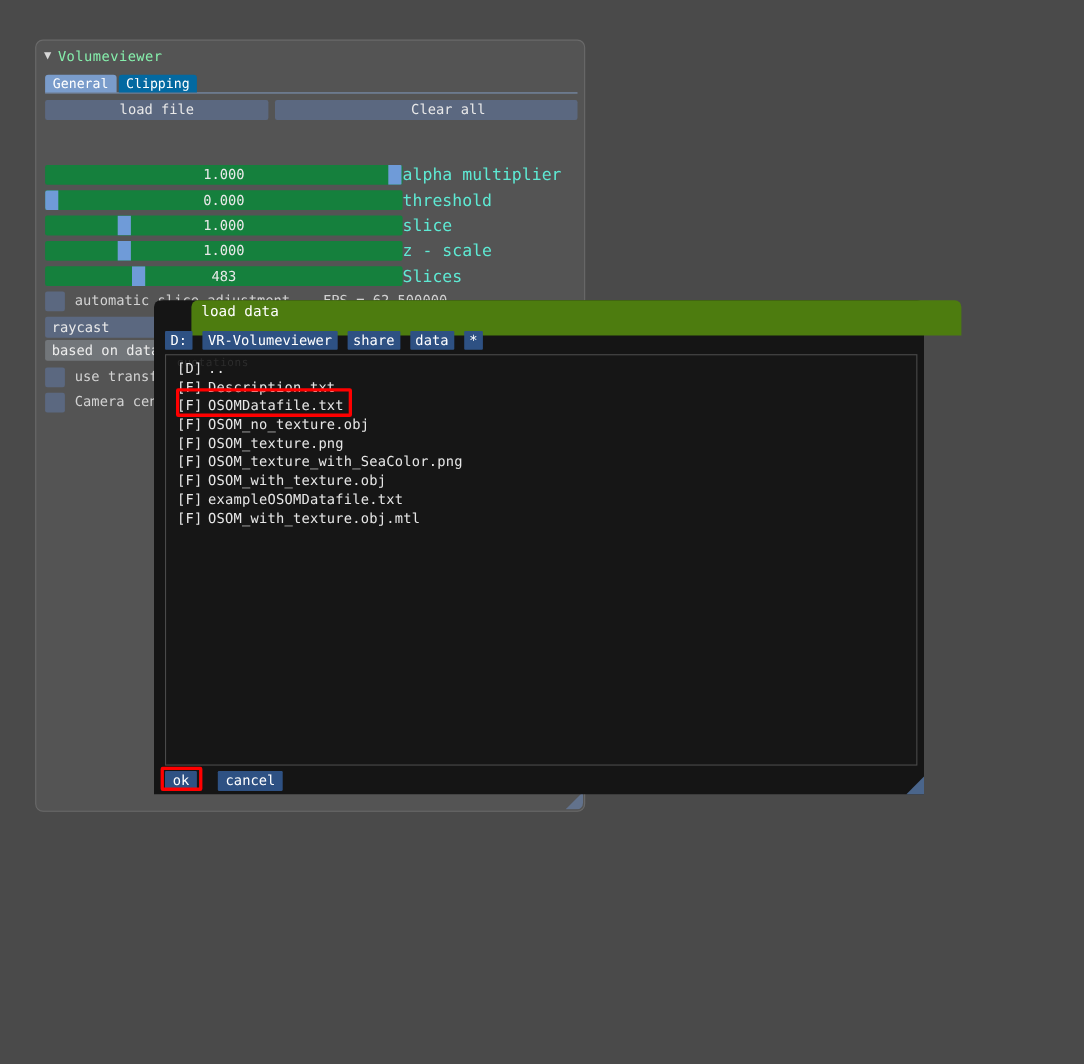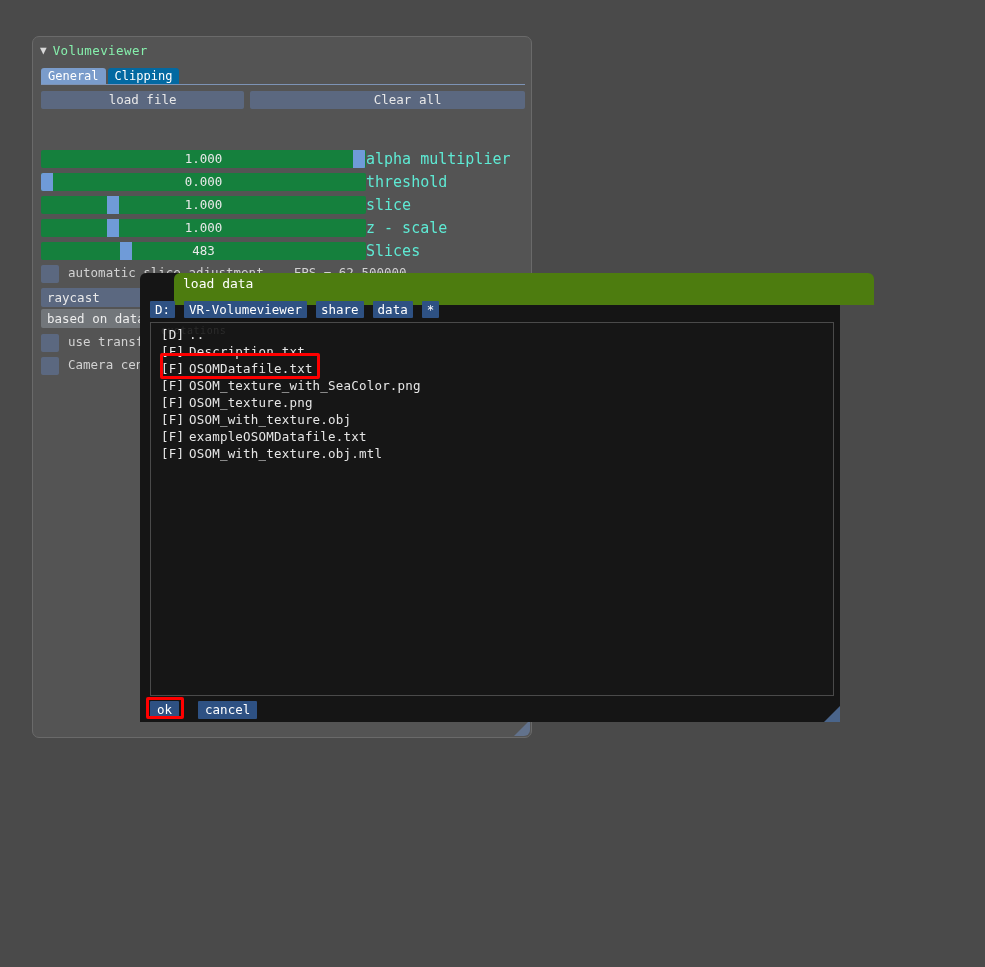--- a/index.html
+++ b/index.html
@@ -408,22 +408,23 @@
     <div class="path-btn">data</div>
     <div class="path-btn">*</div>
   </div>
 
   <div id="dlg-list">
     <div class="ghost">quotations</div>
     <div class="flist">
       <div class="fitem"><span class="ftag">[D]</span><span>..</span></div>
       <div class="fitem"><span class="ftag">[F]</span><span>Description.txt</span></div>
       <div class="fitem"><span class="ftag">[F]</span><span>OSOMDatafile.txt</span></div>
+      <div class="fitem"><span class="ftag">[F]</span><span>OSOM_no_texture.obj</span></div>
+      <div class="fitem"><span class="ftag">[F]</span><span>OSOM_texture.png</span></div>
       <div class="fitem"><span class="ftag">[F]</span><span>OSOM_texture_with_SeaColor.png</span></div>
-      <div class="fitem"><span class="ftag">[F]</span><span>OSOM_texture.png</span></div>
       <div class="fitem"><span class="ftag">[F]</span><span>OSOM_with_texture.obj</span></div>
       <div class="fitem"><span class="ftag">[F]</span><span>exampleOSOMDatafile.txt</span></div>
       <div class="fitem"><span class="ftag">[F]</span><span>OSOM_with_texture.obj.mtl</span></div>
     </div>
   </div>
 
   <div id="dlg-buttons">
     <div class="dlg-btn">ok</div>
     <div class="dlg-btn">cancel</div>
   </div>

